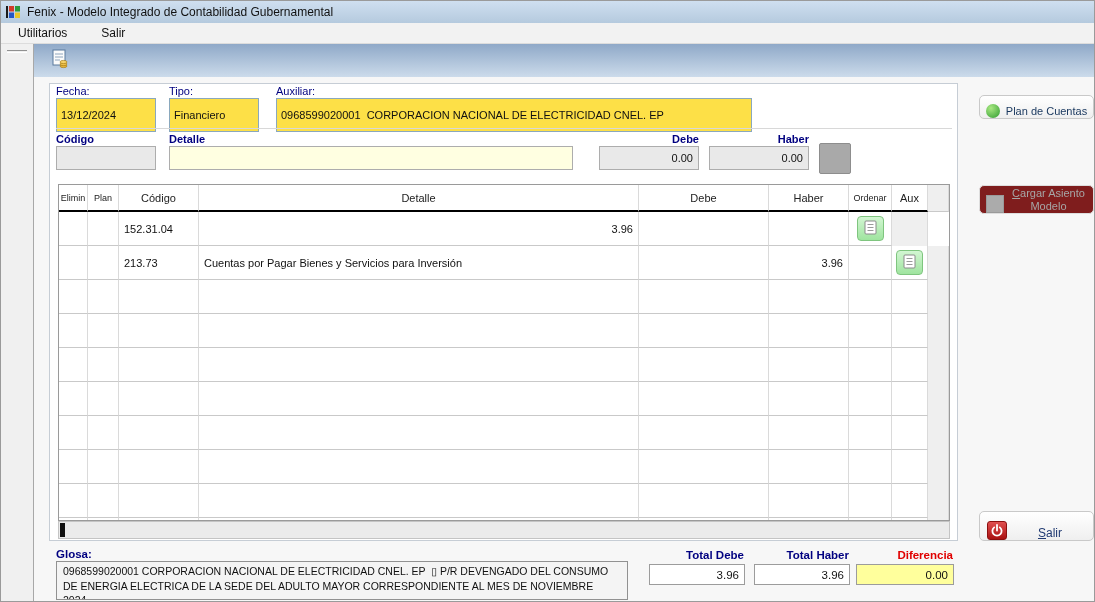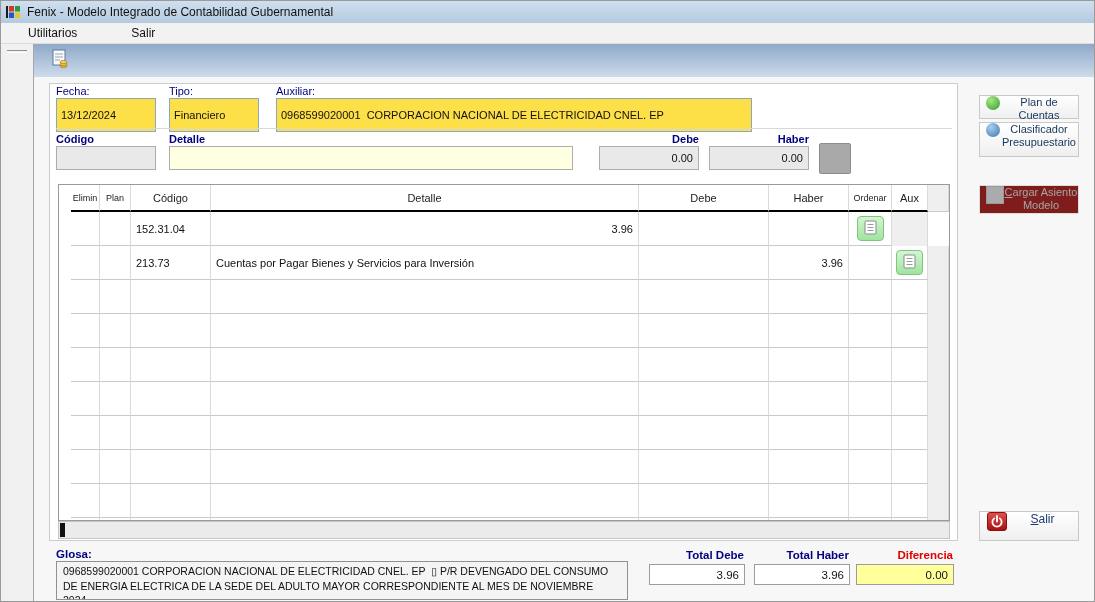--- a/index.html
+++ b/index.html
@@ -10,21 +10,21 @@
 
   
   .titlebar { position:absolute; left:0; top:0; width:1095px; height:22px;
               background:linear-gradient(#cfdff0,#b5cade); display:flex; align-items:center; gap:6px; padding-left:4px; }
   .titlebar .title { font-size:12px; color:#111; }
   .appicon { width:16px; height:16px; display:inline-block; }
 
   
   .menubar { position:absolute; left:0; top:22px; width:1095px; height:21px; background:#f2f2f2;
              border-bottom:1px solid #dcdcdc; display:flex; align-items:center; }
-  .menu-item { font-size:12px; color:#111; padding:2px 27px; cursor:default; }
+  .menu-item { font-size:12px; color:#111; padding:2px 17px; cursor:default; }
 
   
   .leftpanel { position:absolute; left:0; top:43px; width:33px; height:559px; background:#f0f0f0;
                border-right:1px solid #a8a8a8; }
   .splitter { position:absolute; left:6px; top:6px; width:20px; height:3px;
               border-top:1px solid #909090; border-bottom:1px solid #ffffff; }
 
   
   .toolbar { position:absolute; left:33px; top:43px; width:1062px; height:33px;
              background:linear-gradient(#8fa9c8,#ccdbeb); }
@@ -43,21 +43,21 @@
                 font-family:"Liberation Sans",sans-serif; font-size:11px; color:#111; padding:0 5px; }
   .yellow-input { position:absolute; height:24px; background:#ffffe1; border:1px solid #adadad;
                 font-family:"Liberation Sans",sans-serif; font-size:11px; color:#111; padding:0 5px; }
   .num { text-align:right; }
   .separator { position:absolute; left:55px; top:127px; width:896px; height:1px; background:#d8d8d8; }
   .entry-gray-btn { position:absolute; left:818px; top:142px; width:32px; height:31px; background:#a9a9a9;
                     border:1px solid #8d8d8d; border-radius:2px; }
 
   
   .grid-table { position:absolute; left:57px; top:183px; width:892px; height:337px; background:#fff;
-                border:1px solid #9a9a9a; overflow:hidden;padding-left:12px; }
+                border:1px solid #9a9a9a; overflow:hidden; }
   .trow { display:grid; grid-template-columns:29px 31px 80px minmax(0,1fr) 130px 80px 43px 36px 21px; }
   .thead { height:27px; }
   .thead .tcell { border-bottom:2px solid #000; display:flex; align-items:center; justify-content:center;
                   font-size:11px; color:#222; }
   .thead .tcell.small { font-size:9px; }
   .tbody .trow { height:34px; }
   .tcell { border-right:1px solid #dadada; overflow:hidden; white-space:nowrap; }
   .tbody .tcell { border-bottom:1px solid #c9c9c9; font-size:11px; color:#111; display:flex; align-items:center; }
   .tcell.left { padding-left:5px; }
   .tcell.right { justify-content:flex-end; padding-right:5px; }
@@ -66,22 +66,22 @@
   .thead .tcell.scrollcol { border-bottom:1px solid #c9c9c9 !important; }
   .aux-btn { width:27px; height:25px; border:1px solid #7fc57f; border-radius:4px;
              background:linear-gradient(#d2f6d2,#9fe49f); display:flex; align-items:center; justify-content:center; }
 
   
   .hscroll { position:absolute; left:57px; top:520px; width:892px; height:18px; background:#ebebeb;
              border:1px solid #c4c4c4; }
   .hthumb { position:absolute; left:1px; top:1px; width:5px; height:14px; background:#101010; }
 
   
-  .side-btn { position:absolute; left:978px; width:100px; background:linear-gradient(#ffffff,#efefef);
-              border:1px solid #c9c9c9; border-radius:0; display:flex; align-items:flex-start;
+  .side-btn { position:absolute; left:978px; width:115px; background:linear-gradient(#ffffff,#efefef);
+              border:1px solid #c9c9c9; border-radius:5px; display:flex; align-items:flex-end;
               font-size:11px; color:#17365d; cursor:default; }
   .side-btn .txt { flex:1; text-align:center; line-height:1.2; }
   .sphere { width:14px; height:14px; border-radius:50%; margin-left:6px; flex:0 0 auto; }
   .sphere.green { background:radial-gradient(circle at 35% 30%, #a8e882, #2f9b30); }
   .sphere.blue  { background:radial-gradient(circle at 35% 30%, #a9cdef, #3f77b0); }
   .side-btn.disabled { background:#7f1d1d; border-color:#dedede; color:#a6a6a6; }
   .gray-sq { width:18px; height:18px; background:#ababab; border:1px solid #9a9a9a; margin-left:6px; flex:0 0 auto; }
   .power-wrap { width:20px; height:19px; margin-left:7px; flex:0 0 auto; border-radius:3px;
                 background:linear-gradient(#e05050,#aa1111); border:1px solid #8c0f0f;
                 display:flex; align-items:center; justify-content:center; }
@@ -311,27 +311,20 @@
 
   <div class="hscroll">
     <div class="hthumb"></div>
   </div>
 
   <div class="side-btn" style="top:94px; height:24px;">
     <span class="sphere green"></span>
     <span class="txt">Plan de Cuentas</span>
   </div>
 
-  <div class="side-btn" style="top:121px; height:35px;">
-    <span class="sphere blue"></span>
-    <span class="txt">
-      <span>Clasificador</span><br>
-      <span>Presupuestario</span>
-    </span>
-  </div>
 
   <div class="side-btn disabled" style="top:184px; height:29px;">
     <span class="gray-sq"></span>
     <span class="txt">
       <span class="ufl">Cargar Asiento</span><br>
       <span>Modelo</span>
     </span>
   </div>
 
   <div class="side-btn" style="top:510px; height:30px;">

